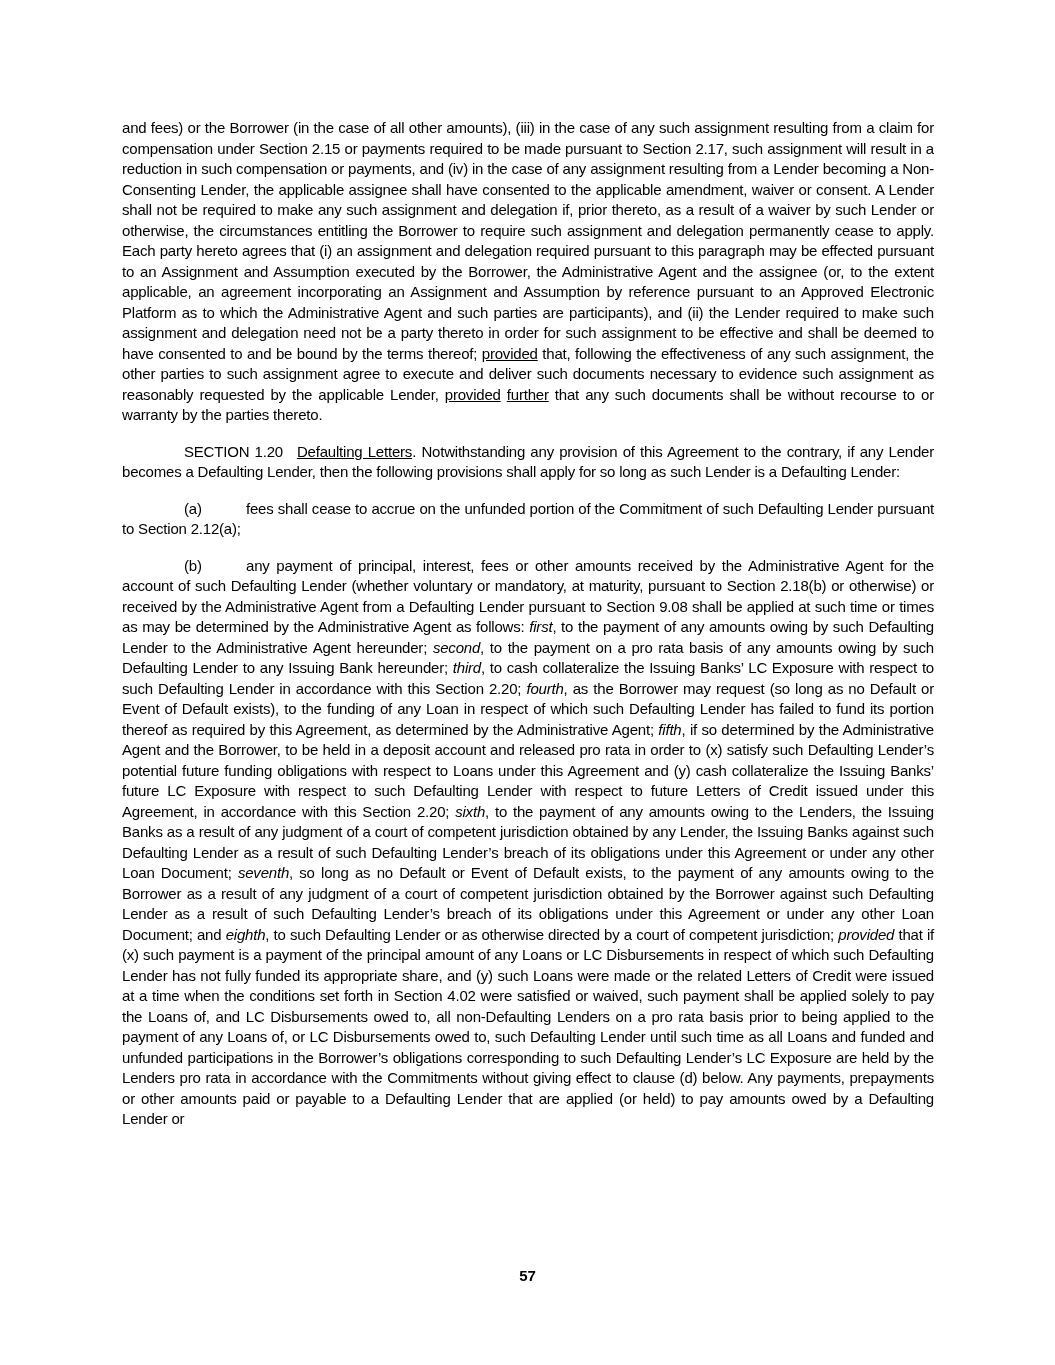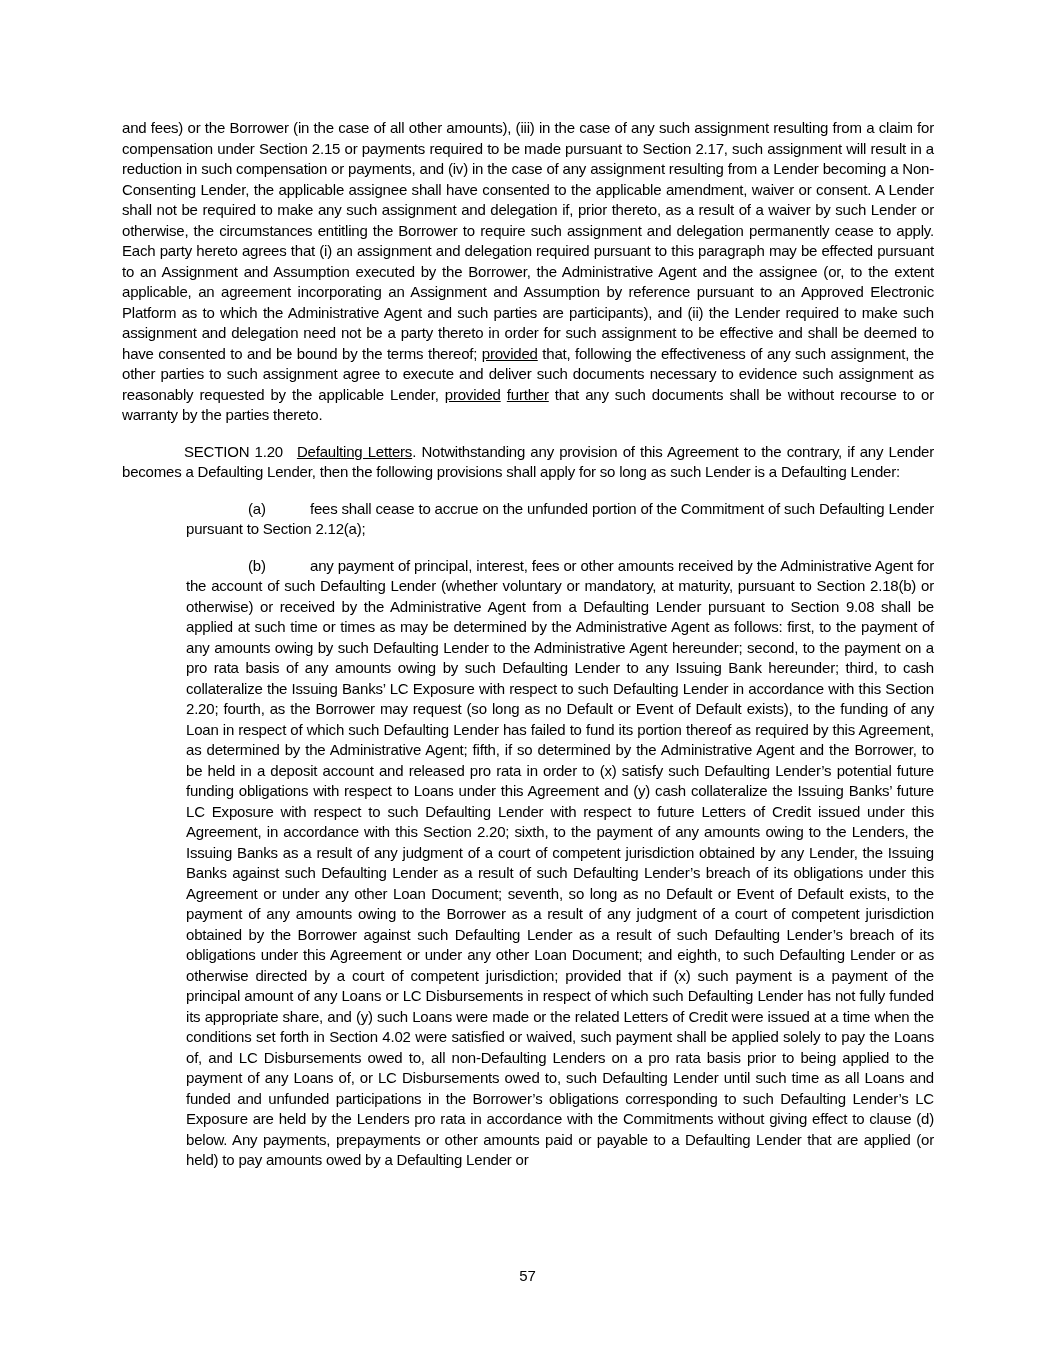--- a/index.html
+++ b/index.html
@@ -27,42 +27,42 @@
     width: 812px;
   }
   p.para {
     margin: 0 0 16px 0;
     text-align: justify;
   }
   p.para.section {
     text-indent: 62px;
   }
   p.para.sub {
-    margin-left: 64px;
     text-indent: 62px;
   }
   .sub-label {
     display: inline-block;
     width: 62px;
     text-indent: 0;
   }
   .run-normal { }
   .run-underline { text-decoration: underline; }
-  .run-italic { }
+  .run-italic { font-style: italic; }
   .run-tab {
     display: inline-block;
     width: 14px;
   }
   .page-number {
     position: absolute;
     top: 1266px;
     left: 0;
     right: 0;
     text-align: center;
     letter-spacing: 0;
+    font-weight: bold;
   }
 </style>
 </head>
 <body>
 
 <div class="page">
   <div class="text-block" id="paragraphs">
       <p class="para body"><span class="run-normal">and fees) or the Borrower (in the case of all other amounts), (iii) in the case of any such assignment resulting from a claim for compensation under Section 2.15 or payments required to be made pursuant to Section 2.17, such assignment will result in a reduction in such compensation or payments, and (iv) in the case of any assignment resulting from a Lender becoming a Non-Consenting Lender, the applicable assignee shall have consented to the applicable amendment, waiver or consent.  A Lender shall not be required to make any such assignment and delegation if, prior thereto, as a result of a waiver by such Lender or otherwise, the circumstances entitling the Borrower to require such assignment and delegation permanently cease to apply.  Each party hereto agrees that (i) an assignment and delegation required pursuant to this paragraph may be effected pursuant to an Assignment and Assumption executed by the Borrower, the Administrative Agent and the assignee (or, to the extent applicable, an agreement incorporating an Assignment and Assumption by reference pursuant to an Approved Electronic Platform as to which the Administrative Agent and such parties are participants), and (ii) the Lender required to make such assignment and delegation need not be a party thereto in order for such assignment to be effective and shall be deemed to have consented to and be bound by the terms thereof; </span><span class="run-underline">provided</span><span class="run-normal"> that, following the effectiveness of any such assignment, the other parties to such assignment agree to execute and deliver such documents necessary to evidence such assignment as reasonably requested by the applicable Lender, </span><span class="run-underline">provided</span><span class="run-normal"> </span><span class="run-underline">further</span><span class="run-normal"> that any such documents shall be without recourse to or warranty by the parties thereto.</span></p>
       <p class="para section"><span class="run-normal">SECTION 1.20</span><span class="run-tab"></span><span class="run-underline">Defaulting Letters</span><span class="run-normal">.  Notwithstanding any provision of this Agreement to the contrary, if any Lender becomes a Defaulting Lender, then the following provisions shall apply for so long as such Lender is a Defaulting Lender:</span></p>
       <p class="para sub"><span class="sub-label">(a)</span><span class="run-normal">fees shall cease to accrue on the unfunded portion of the Commitment of such Defaulting Lender pursuant to Section 2.12(a);</span></p>

